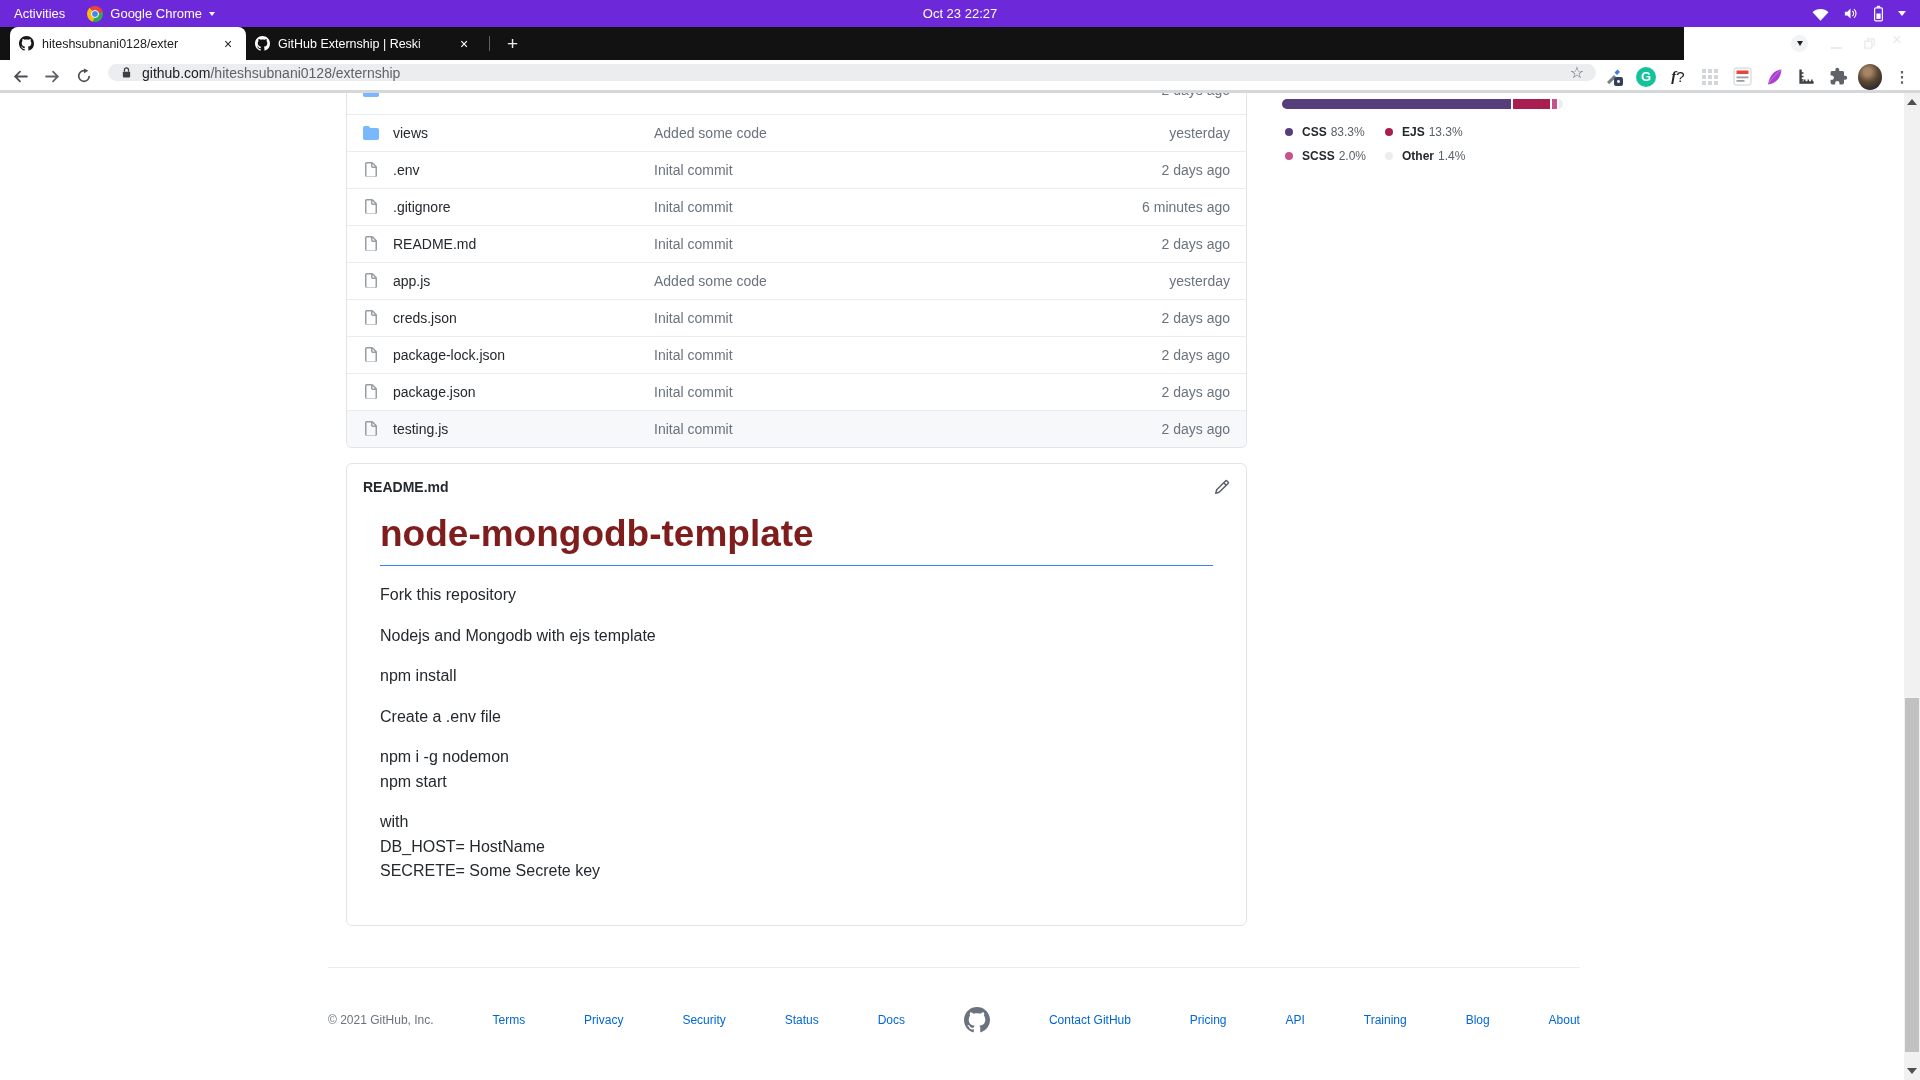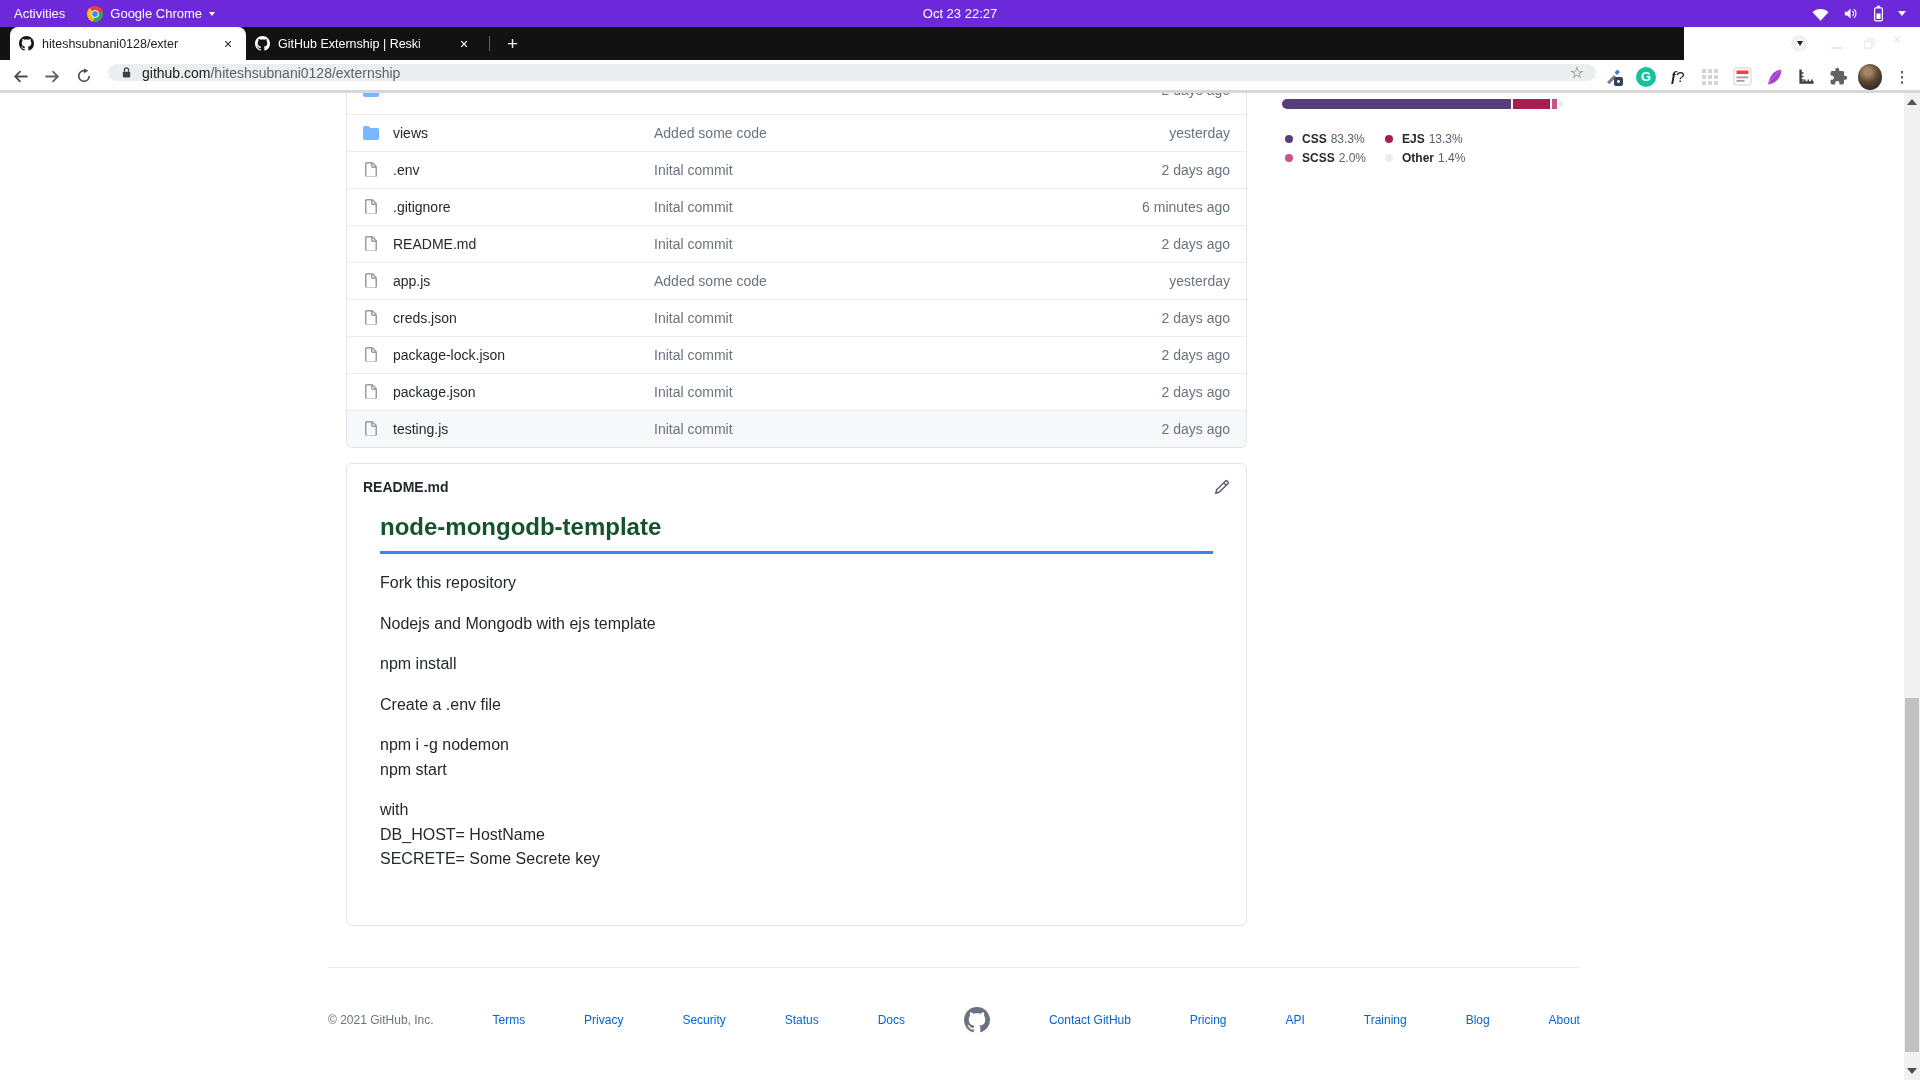--- a/index.html
+++ b/index.html
@@ -71,35 +71,35 @@
   .file-row.highlight { background:#f6f8fa; }
   .cell-icon { width:16px; height:16px; margin-right:14px; display:flex; }
   .file-name { color:#24292e; text-decoration:none; cursor:pointer; }
   .file-message { position:absolute; left:307px; color:#6a737d; text-decoration:none; cursor:pointer; }
   .file-updated { margin-left:auto; color:#6a737d; }
 
   
   #lang-block { position:absolute; left:1282px; top:99px; width:281px; }
   #lang-bar { display:flex; gap:2px; height:10px; border-radius:5px; overflow:hidden; }
   #lang-bar .seg { height:10px; }
-  #lang-legend { margin-top:20px; display:grid; grid-template-columns:100px auto; padding-left:3px; }
+  #lang-legend { margin-top:13px; display:grid; grid-template-columns:100px auto; row-gap:5px; padding-left:3px; }
   .legend-item { display:flex; align-items:center; font-size:12px; height:19px; }
   .legend-dot { width:8px; height:8px; border-radius:50%; margin-right:9px; flex:none; }
   .legend-name { font-weight:bold; color:#24292e; margin-right:4px; }
   .legend-pct { color:#586069; }
 
   
   #readme-box { position:absolute; left:346px; top:463px; width:901px; height:463px;
     border:1px solid #e1e4e8; border-radius:6px; background:#fff; }
   #readme-header { display:flex; align-items:center; padding:15px 16px 10px 16px; }
   #readme-filename { font-size:14px; font-weight:bold; color:#24292e; }
   #readme-edit { margin-left:auto; cursor:pointer; }
   #readme-body { padding:8px 33px 0 33px; }
-  #readme-title { font-size:24px; font-weight:600; color:#14532d; padding-bottom:10px;
-    border-bottom:3px solid #3b82f6; margin-bottom:17px; }
+  #readme-title { font-size:37px; font-weight:600; color:#7f1d1d; padding-bottom:10px;
+    border-bottom:1px solid #3b82f6; margin-bottom:17px; }
   #readme-body p { font-size:16px; color:#24292e; line-height:24.5px; margin-bottom:16px; }
 
   
   #footer { position:absolute; left:328px; top:967px; width:1252px; border-top:1px solid #eaecef; }
   #footer-row { margin-top:39px; display:flex; align-items:center; justify-content:space-between;
     font-size:12px; }
   #footer-copyright { color:#6a737d; }
   .footer-link { color:#0366d6; text-decoration:none; cursor:pointer; }
   #footer-logo { color:#6a737d; }
 

